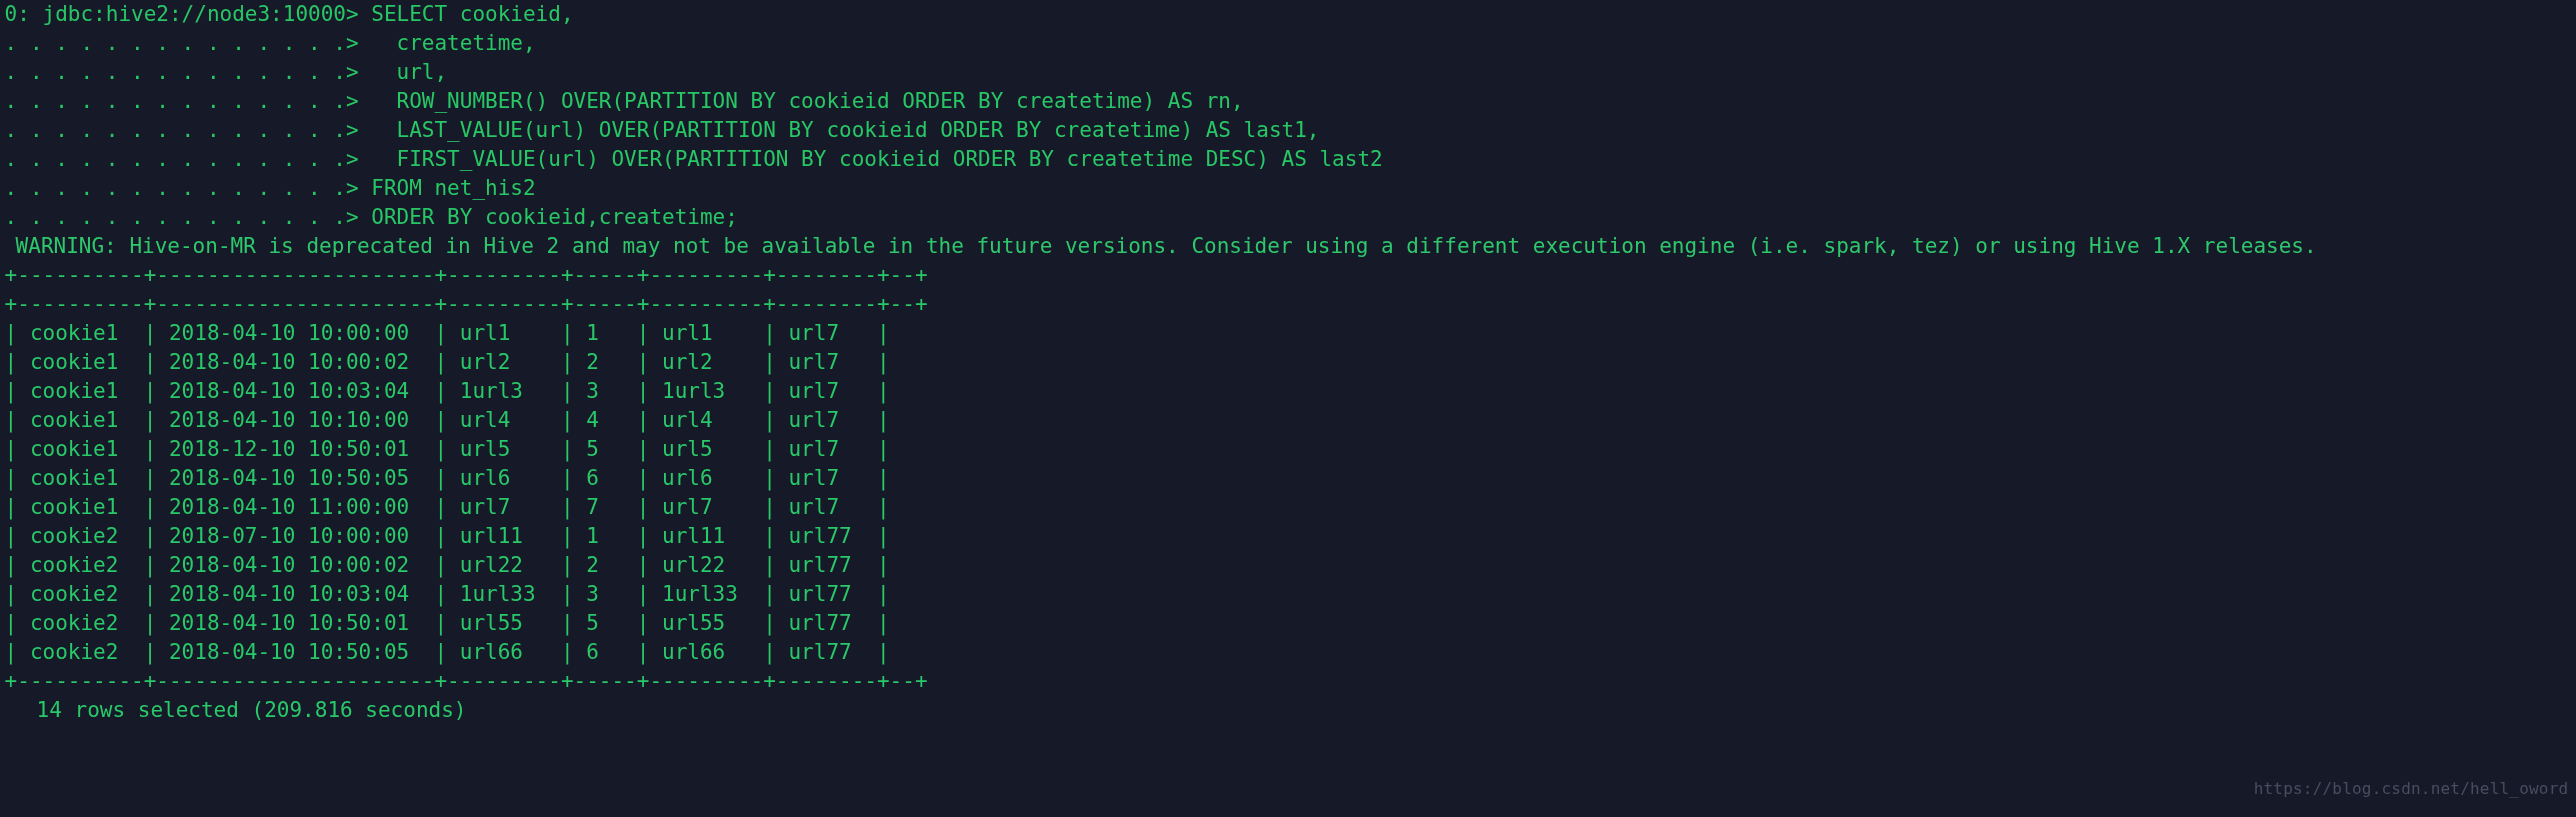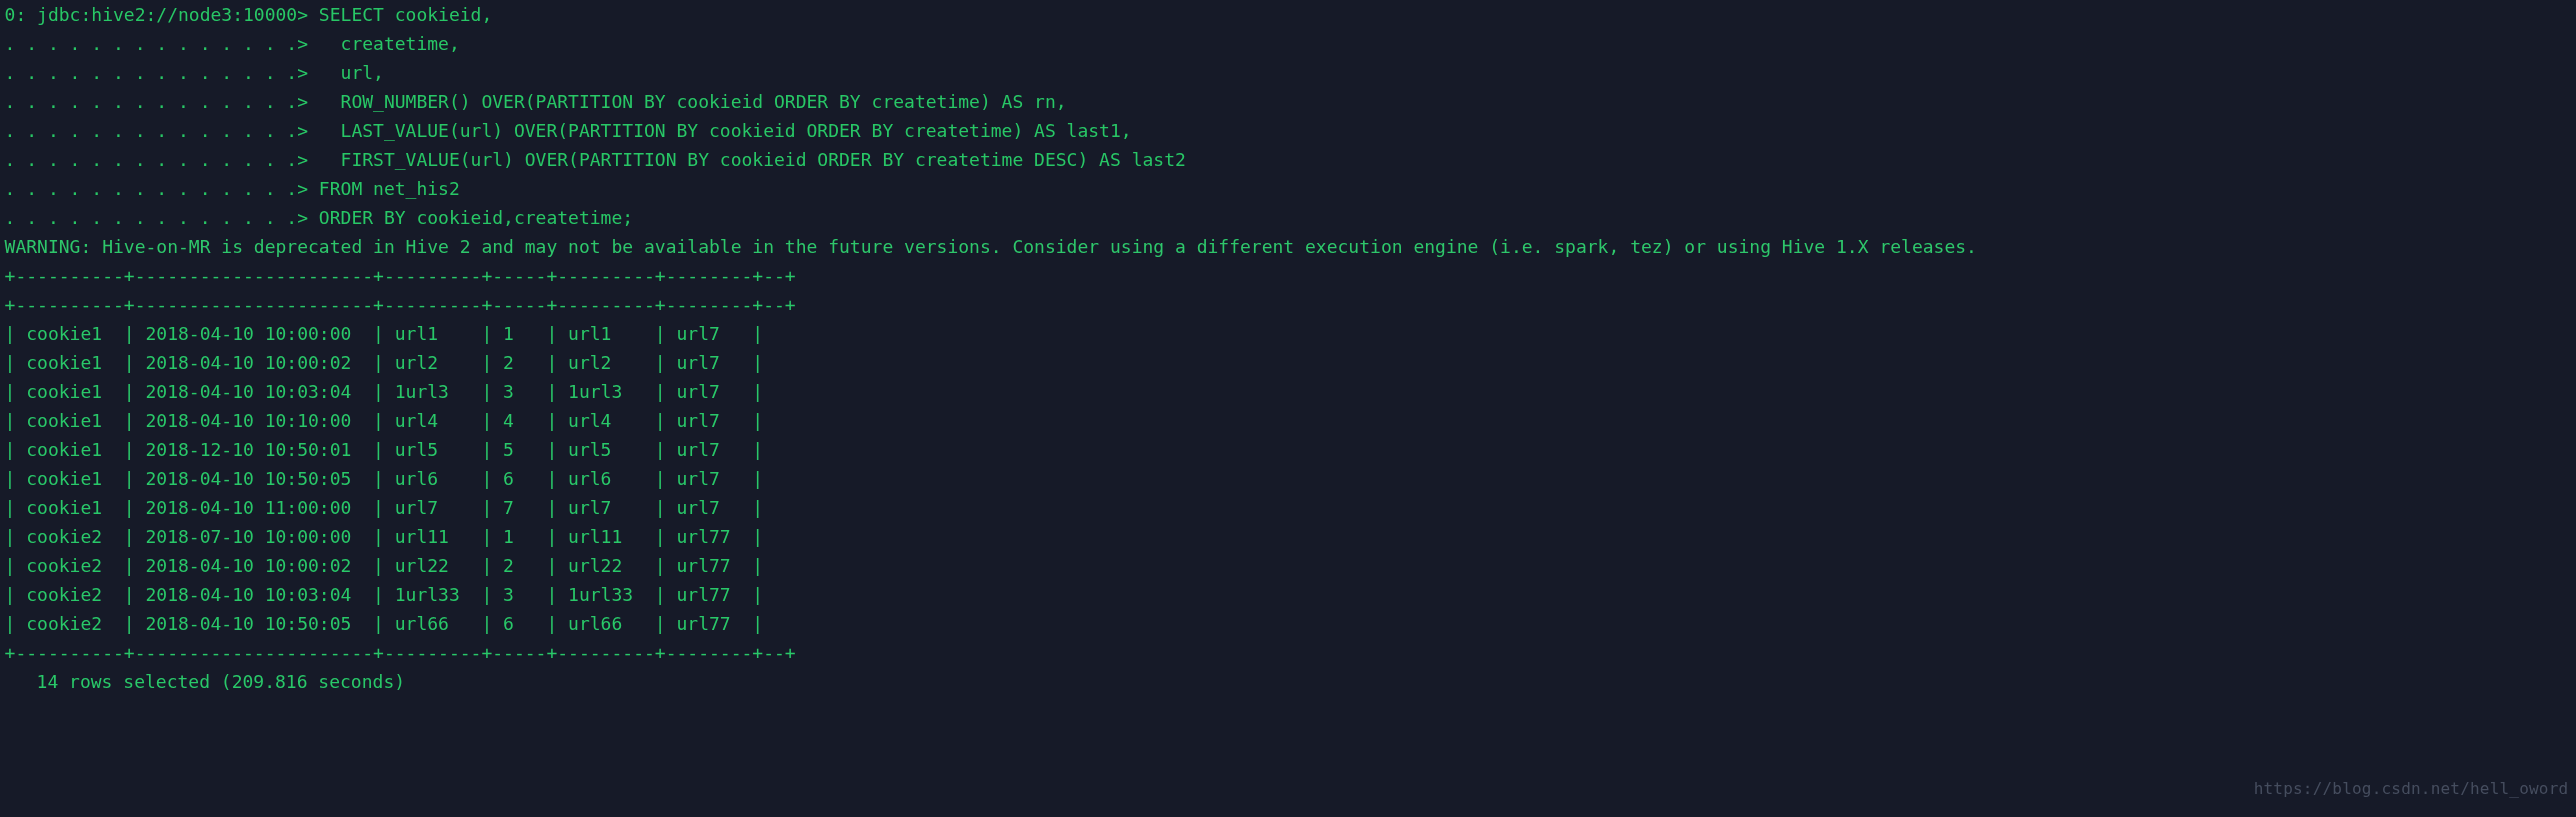--- a/index.html
+++ b/index.html
@@ -16,30 +16,31 @@
   #terminal {
     position: relative;
     width: 2576px;
     height: 818px;
     background: #161a28;
     padding: 0;
     box-sizing: border-box;
   }
   .term-line {
     font-family: "DejaVu Sans Mono", "Liberation Mono", monospace;
-    font-size: 18px;
+    font-size: 21px;
     line-height: 29px;
     color: #28c766;
     white-space: pre;
     letter-spacing: 0px;
     padding-left: 4.6px;
     height: 29px;
   }
   .term-line.warn {
     color: #2ec76b;
+    margin-left: 11px;
   }
   .term-line.tbl {
     color: #29c869;
   }
   .term-line.footer {
     color: #29c869;
     margin-left: 32px;
   }
   #watermark {
     position: absolute;
@@ -77,20 +78,21 @@
     <div class="term-line tbl">| cookie1  | 2018-04-10 10:00:00  | url1    | 1   | url1    | url7   |</div>
     <div class="term-line tbl">| cookie1  | 2018-04-10 10:00:02  | url2    | 2   | url2    | url7   |</div>
     <div class="term-line tbl">| cookie1  | 2018-04-10 10:03:04  | 1url3   | 3   | 1url3   | url7   |</div>
     <div class="term-line tbl">| cookie1  | 2018-04-10 10:10:00  | url4    | 4   | url4    | url7   |</div>
     <div class="term-line tbl">| cookie1  | 2018-12-10 10:50:01  | url5    | 5   | url5    | url7   |</div>
     <div class="term-line tbl">| cookie1  | 2018-04-10 10:50:05  | url6    | 6   | url6    | url7   |</div>
     <div class="term-line tbl">| cookie1  | 2018-04-10 11:00:00  | url7    | 7   | url7    | url7   |</div>
     <div class="term-line tbl">| cookie2  | 2018-07-10 10:00:00  | url11   | 1   | url11   | url77  |</div>
     <div class="term-line tbl">| cookie2  | 2018-04-10 10:00:02  | url22   | 2   | url22   | url77  |</div>
     <div class="term-line tbl">| cookie2  | 2018-04-10 10:03:04  | 1url33  | 3   | 1url33  | url77  |</div>
+    <div class="term-line tbl">| cookie2  | 2018-04-10 10:50:01  | url55   | 5   | url55   | url77  |</div>
     <div class="term-line tbl">| cookie2  | 2018-04-10 10:50:05  | url66   | 6   | url66   | url77  |</div>
     <div class="term-line tbl">+----------+----------------------+---------+-----+---------+--------+--+</div>
   </div>
 
   <div class="term-line footer">14 rows selected (209.816 seconds)</div>
 
   <div id="watermark">https://blog.csdn.net/hell_oword</div>
 
 </div>
 

